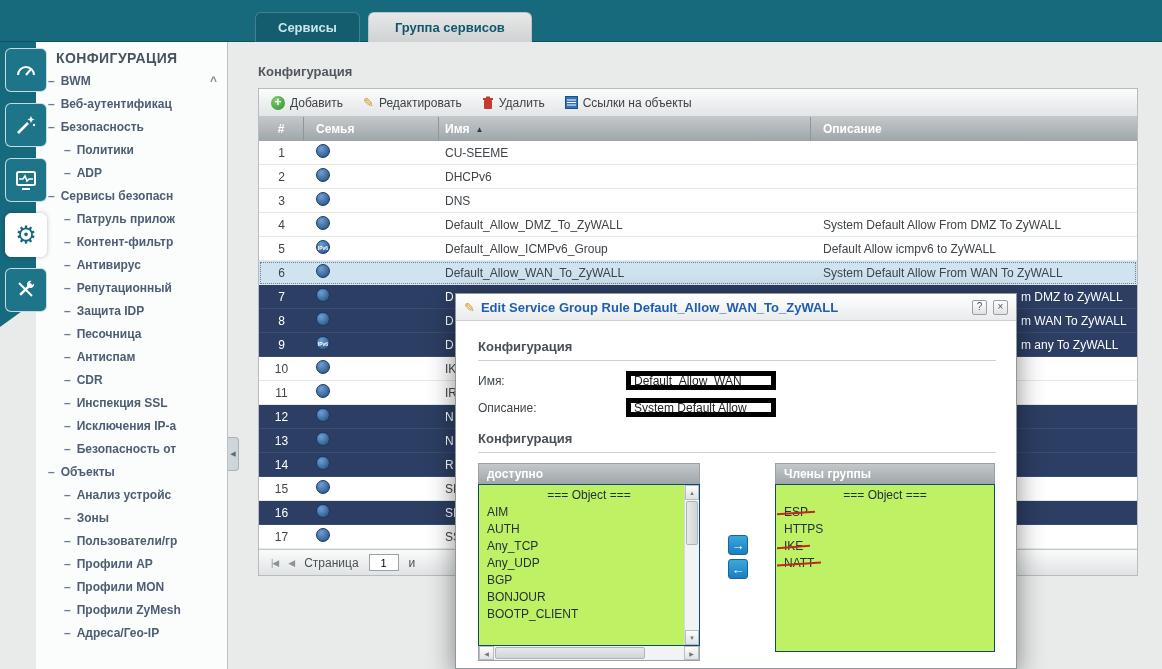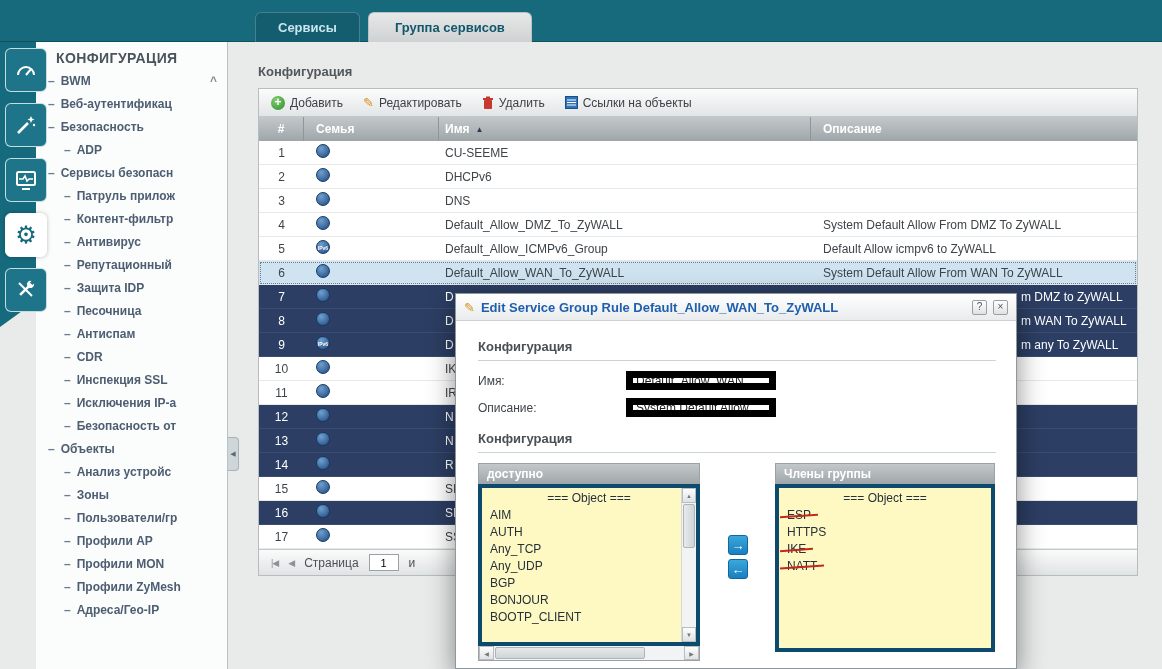--- a/index.html
+++ b/index.html
@@ -78,30 +78,30 @@
   .dlg-titlebar{height:27px;background:linear-gradient(#ffffff,#e9ebec);border-bottom:1px solid #cdd1d3;
                 display:flex;align-items:center;gap:6px;padding:0 8px}
   .dlg-title{flex:1;font-size:13px;font-weight:bold;color:#1f5fae;white-space:nowrap;overflow:hidden}
   .dlg-sq{width:15px;height:15px;border:1px solid #98a0a4;background:linear-gradient(#fff,#dfe2e3);border-radius:2px;
           font-size:10px;color:#555;display:flex;align-items:center;justify-content:center;line-height:1}
   .dlg-body{padding:18px 20px 0 22px;position:relative}
   .sec-head{font-size:13px;font-weight:bold;color:#4a5055;height:17px;margin-bottom:4px}
   .sec-rule{border:none;border-top:1px solid #cdd2d4;margin:2px 0 10px 0}
   .frm-row{display:flex;align-items:center;height:19px;margin-bottom:8px;font-size:12px;color:#3e4449}
   .frm-row label{width:148px}
-  .frm-row input{width:150px;height:19px;border:7px solid #000000;font-size:12px;padding:0 3px;color:#222;font-family:inherit}
+  .frm-row input{width:150px;height:19px;border:5px solid #000000;font-size:12px;padding:0 3px;color:#222;font-family:inherit}
   .sec2{margin-top:14px}
 
   .lists{position:relative;height:198px;margin-top:6px}
   .lbox{position:absolute;top:0}
   .lbox.avail{left:0;width:222px}
   .lbox.members{left:297px;width:220px}
   .lbox-head{height:21px;line-height:21px;padding-left:8px;font-size:12px;font-weight:bold;color:#fff;
              background:linear-gradient(#c3c8ca,#9fa6a9);border:1px solid #9aa2a6;border-bottom:none}
-  .lbox-list{position:relative;background:#fef9c3;border:4px solid #0c4a6e;overflow:hidden;padding-top:2px}
+  .lbox-list{position:relative;background:#bef264;border:1px solid #0c4a6e;overflow:hidden;padding-top:2px}
   .avail .lbox-list{height:162px}
   .members .lbox-list{height:168px}
   .list-item{font-size:12px;line-height:17px;padding-left:8px;color:#26303a;white-space:nowrap}
   .list-item.group{text-align:center;padding-left:0}
   .struck-label{position:relative;display:inline-block}
   .struck-label::after{content:"";position:absolute;left:-7px;top:47%;width:calc(100% + 14px);height:2px;
                        background:#c2281c;transform:rotate(-4deg)}
 
   .vscroll{position:absolute;right:0;top:0;bottom:0;width:15px;background:#f1f3f4;border-left:1px solid #d5d9da}
   .vs-btn{position:absolute;left:0;width:14px;height:15px;background:linear-gradient(#fdfdfd,#dfe2e3);
@@ -161,20 +161,21 @@
       <line x1="5" y1="5" x2="18" y2="18" stroke="currentColor" stroke-width="2"></line>
     </svg>
 </div>
 
 <div class="sidebar">
   <div class="side-header">КОНФИГУРАЦИЯ</div>
   <div>
       <div class="tree-item level1"><span class="dash">–</span><span class="tree-label">BWM</span><span class="tree-collapse">^</span></div>
       <div class="tree-item level1"><span class="dash">–</span><span class="tree-label">Веб-аутентификац</span></div>
       <div class="tree-item level1"><span class="dash">–</span><span class="tree-label">Безопасность</span></div>
+      <div class="tree-item level2"><span class="dash">–</span><span class="tree-label">Политики</span></div>
       <div class="tree-item level2"><span class="dash">–</span><span class="tree-label">ADP</span></div>
       <div class="tree-item level1"><span class="dash">–</span><span class="tree-label">Сервисы безопасн</span></div>
       <div class="tree-item level2"><span class="dash">–</span><span class="tree-label">Патруль прилож</span></div>
       <div class="tree-item level2"><span class="dash">–</span><span class="tree-label">Контент-фильтр</span></div>
       <div class="tree-item level2"><span class="dash">–</span><span class="tree-label">Антивирус</span></div>
       <div class="tree-item level2"><span class="dash">–</span><span class="tree-label">Репутационный</span></div>
       <div class="tree-item level2"><span class="dash">–</span><span class="tree-label">Защита IDP</span></div>
       <div class="tree-item level2"><span class="dash">–</span><span class="tree-label">Песочница</span></div>
       <div class="tree-item level2"><span class="dash">–</span><span class="tree-label">Антиспам</span></div>
       <div class="tree-item level2"><span class="dash">–</span><span class="tree-label">CDR</span></div>

